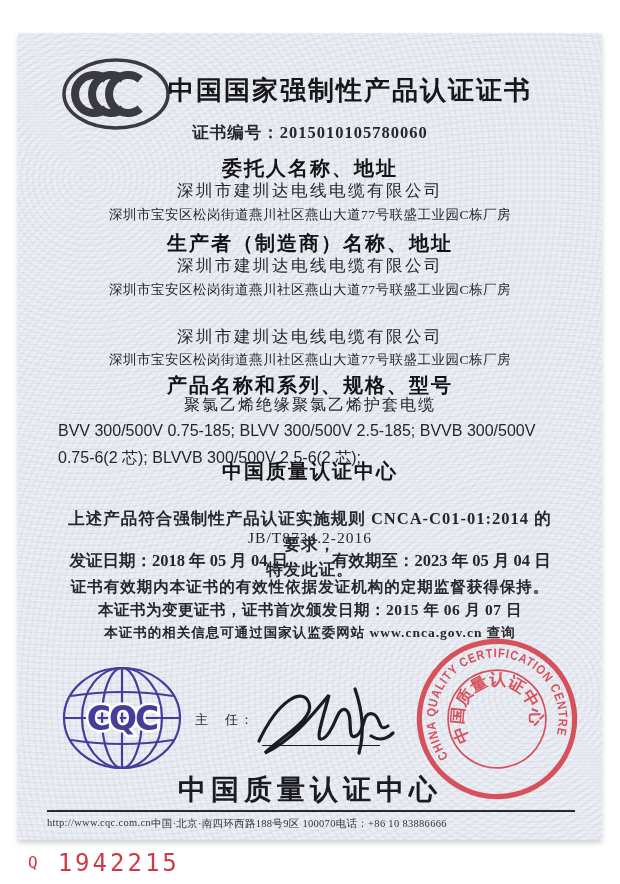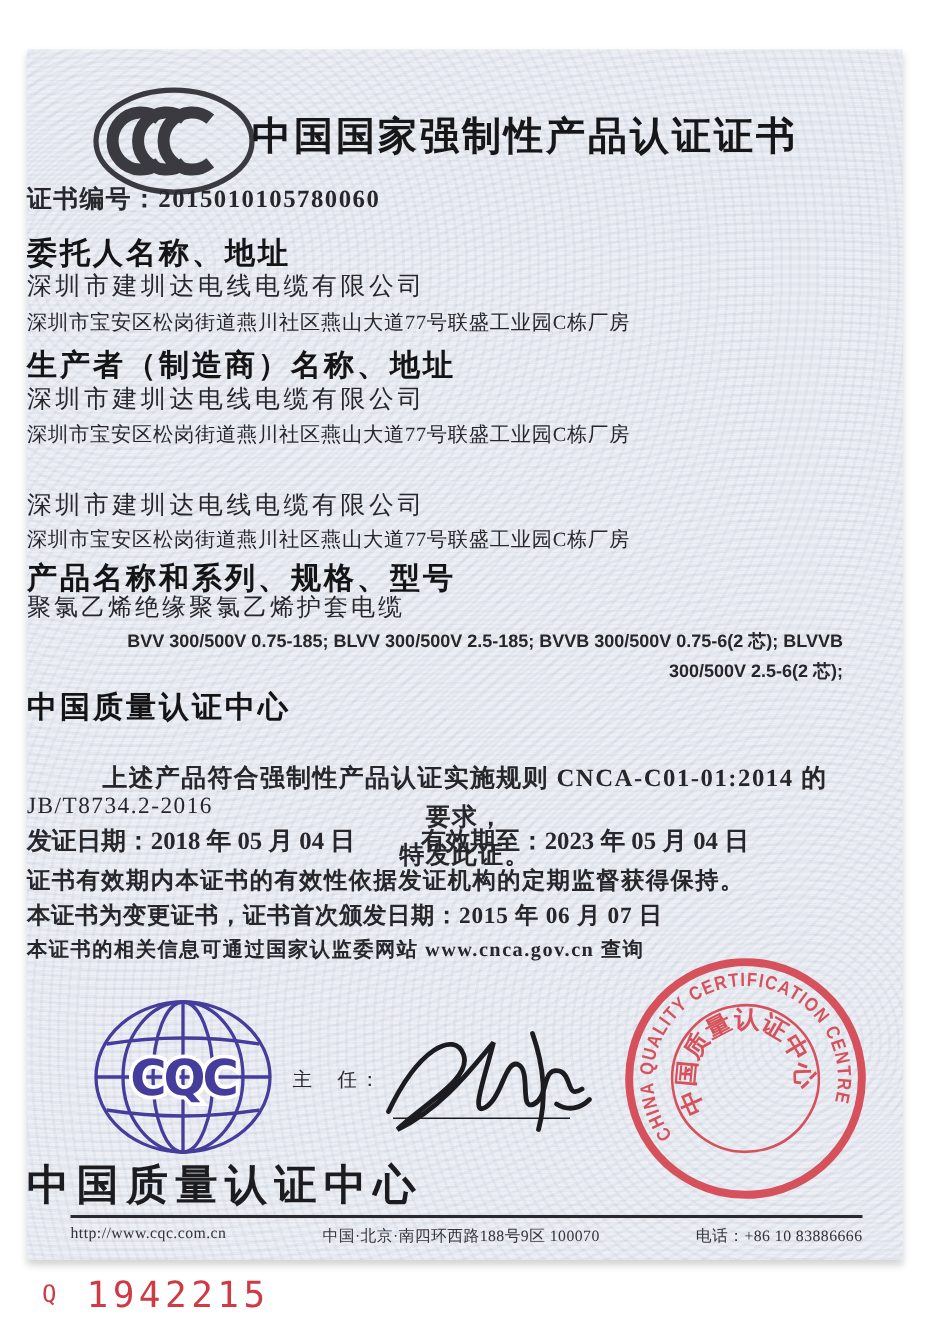--- a/index.html
+++ b/index.html
@@ -10,35 +10,35 @@
   }
   .paper{
     position:absolute;left:18px;top:33px;width:584px;height:807px;
     background-color:#edeff4;
     background-image:
       repeating-radial-gradient(circle at 12% 18%, rgba(120,140,175,.07) 0 2px, transparent 2px 6px),
       repeating-radial-gradient(circle at 88% 82%, rgba(120,140,175,.07) 0 2px, transparent 2px 6px),
       repeating-linear-gradient(0deg, rgba(130,150,185,.07) 0 1px, transparent 1px 3px);
     box-shadow:0 3px 5px rgba(0,0,0,.18);
   }
-  .row{position:absolute;left:0;right:0;text-align:left;white-space:nowrap;}
+  .row{position:absolute;left:0;right:0;text-align:center;white-space:nowrap;}
   .ccc-logo{position:absolute;left:40px;top:22px;}
   .title{
     position:absolute;left:150px;right:26px;top:40px;text-align:left;
     font-size:26px;font-weight:bold;letter-spacing:2px;color:#17171a;
   }
   .certno{top:89px;font-size:16.5px;font-weight:bold;letter-spacing:1px;}
   .sec-h{font-size:20px;font-weight:bold;letter-spacing:2px;color:#141417;}
   .company{font-size:16.5px;letter-spacing:2.5px;}
   .addr{font-size:13.5px;letter-spacing:.5px;}
   .prodname{font-size:16px;letter-spacing:2px;}
   .models{
-    position:absolute;left:40px;right:40px;text-align:right;white-space:normal;
+    position:absolute;left:40px;right:40px;text-align:left;white-space:normal;
     font-family:"Liberation Sans","DejaVu Sans",sans-serif;
-    font-size:12px;line-height:1.7;font-weight:bold;
+    font-size:16px;line-height:1.7;
   }
   .jb{font-size:15.5px;letter-spacing:1px;margin-top:47px;}
   .statement{
     position:absolute;left:50px;right:50px;text-align:center;white-space:normal;
     font-size:16.5px;font-weight:bold;letter-spacing:1px;line-height:1.55;
   }
   .dates{font-size:16.5px;font-weight:bold;}
   .dates .gap{display:inline-block;width:44px;}
   .validity{font-size:15.5px;font-weight:bold;letter-spacing:1px;}
   .change{font-size:15.5px;font-weight:bold;letter-spacing:.5px;}
@@ -48,21 +48,21 @@
   .signature{position:absolute;left:233px;top:648px;}
   .sign-line{position:absolute;left:244px;top:712px;width:118px;border-top:1.5px solid #1c1c20;}
   .stamp{position:absolute;left:394px;top:601px;transform:rotate(-8deg);opacity:.92;}
   .issuer{
     top:738px;font-family:"Liberation Sans","DejaVu Sans",sans-serif;
     font-size:28px;font-weight:bold;letter-spacing:5px;color:#1c1c20;
   }
   .footer-rule{position:absolute;left:29px;right:27px;top:777px;border-top:2px solid #2a2a2e;}
   .footer-row{
     position:absolute;left:29px;right:27px;top:784px;display:flex;
-    justify-content:space-between;font-size:10.5px;color:#333338;letter-spacing:.3px;
+    font-size:10.5px;color:#333338;letter-spacing:.3px;
   }
   .serial{
     position:absolute;left:28px;top:849px;color:#cf3a45;
     font-family:"DejaVu Sans Mono","Liberation Mono",monospace;
   }
   .serial .pfx{font-size:16px;vertical-align:3px;margin-right:20px;}
   .serial .num{font-size:24px;letter-spacing:3px;}
 </style>
 </head>
 <body>

